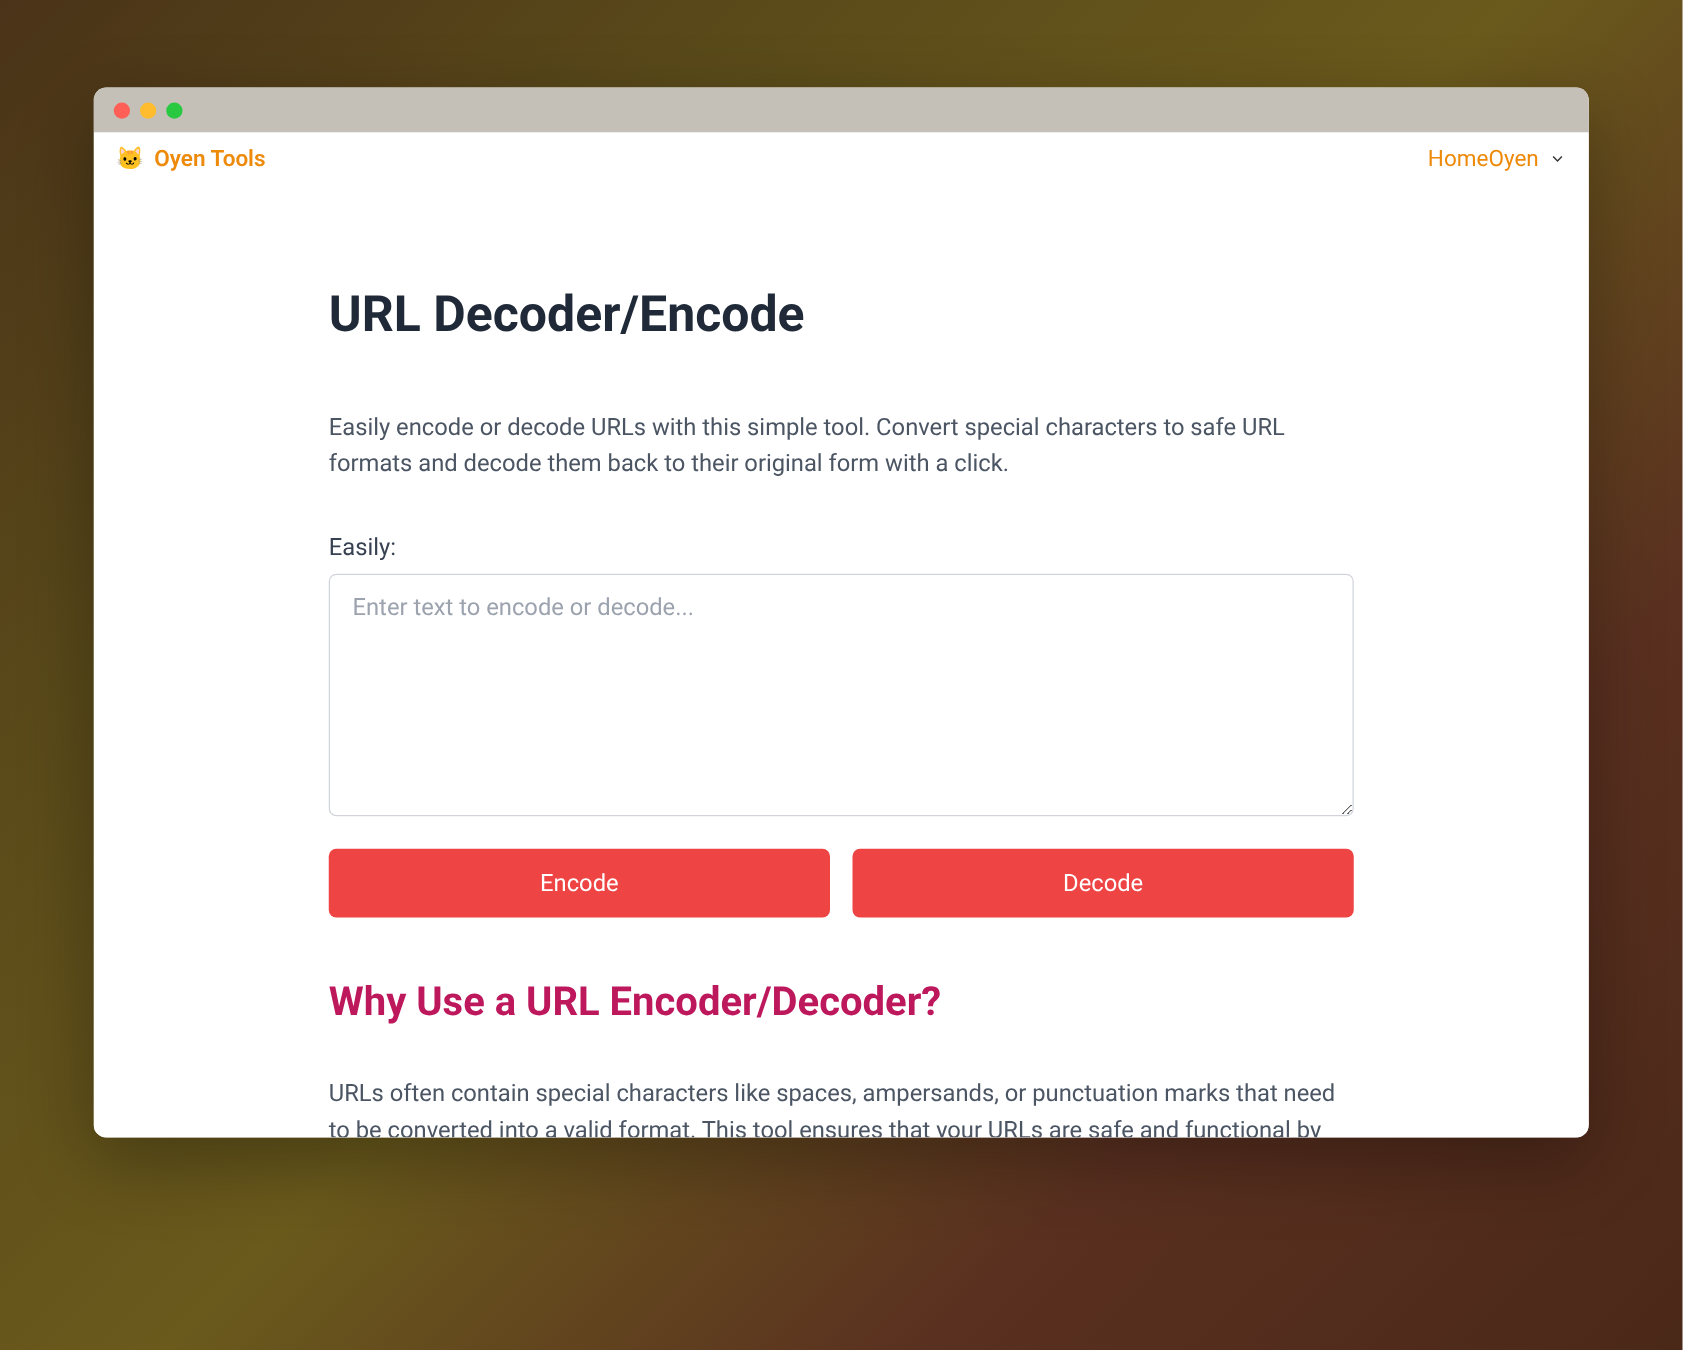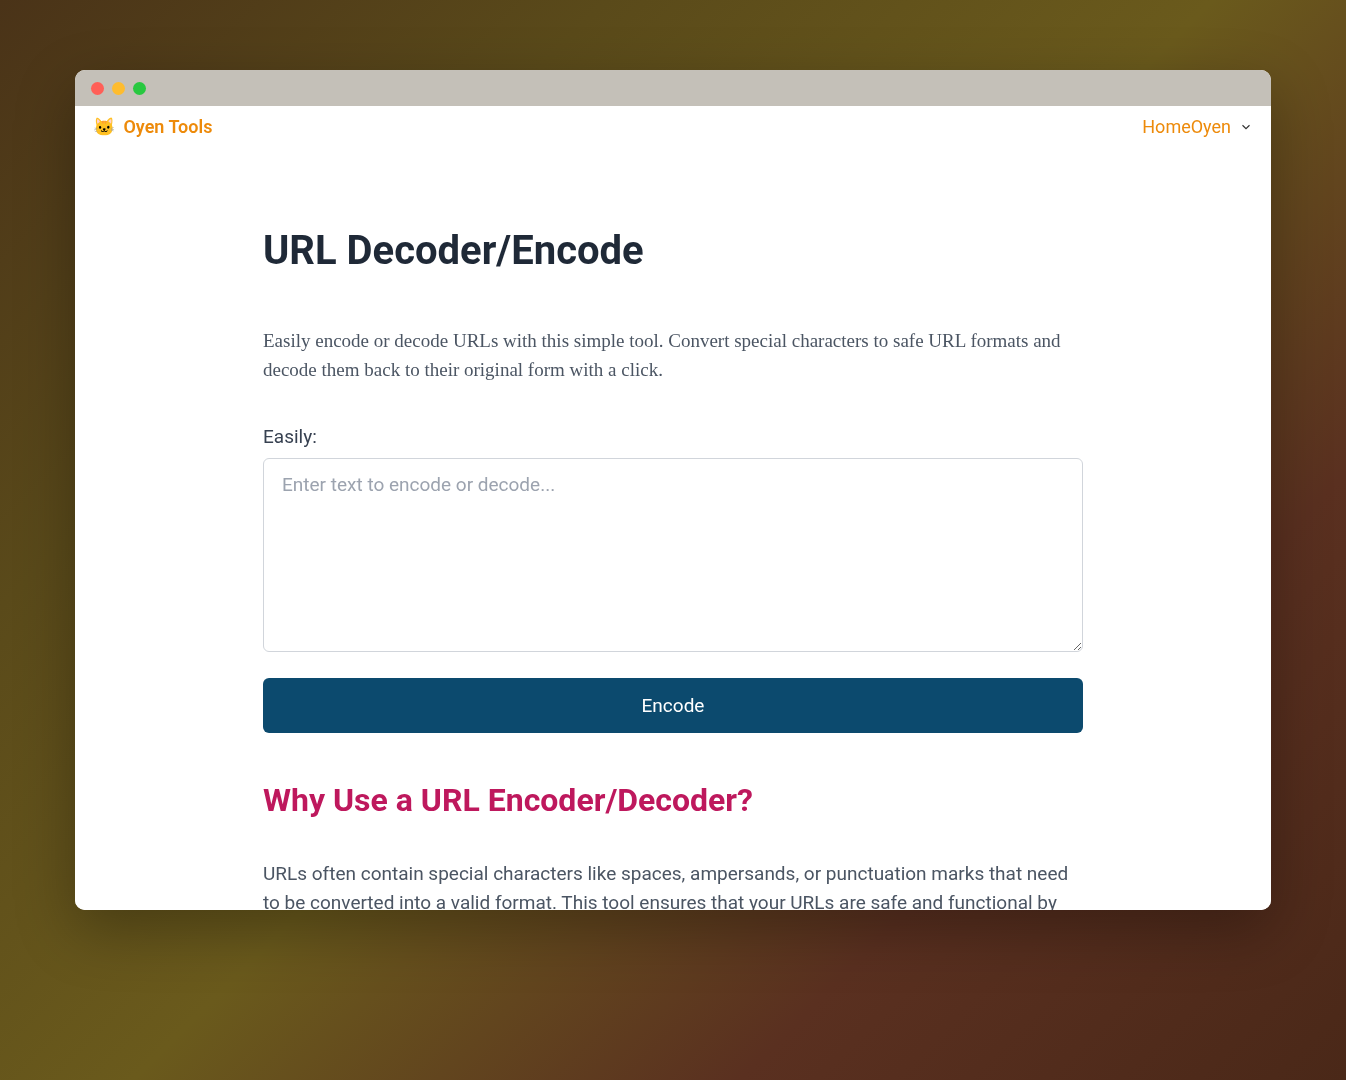--- a/index.html
+++ b/index.html
@@ -118,21 +118,20 @@
       font-weight: 700;
       color: #1f2937;
       margin-bottom: 52px;
     }
     
     .description {
       font-size: 19px;
       color: #4b5563;
       line-height: 1.55;
       margin-bottom: 40px;
-      font-family: Liberation Serif, serif;
     }
     
     .input-label {
       font-size: 19px;
       color: #374151;
       margin-bottom: 10px;
       display: block;
     }
     
     .input-textarea {
@@ -153,21 +152,21 @@
     
     .button-row {
       display: flex;
       gap: 18px;
       margin-top: 22px;
       margin-bottom: 48px;
     }
     
     .action-button {
       flex: 1;
-      background: #0c4a6e;
+      background: #ef4444;
       color: #ffffff;
       border: none;
       border-radius: 6px;
       padding: 16px 0;
       font-size: 19px;
       font-family: inherit;
       cursor: pointer;
     }
     
     .section-title {
@@ -215,20 +214,21 @@
     <div class="main-container">
       <h1 class="page-title">URL Decoder/Encode</h1>
       
       <p class="description">Easily encode or decode URLs with this simple tool. Convert special characters to safe URL formats and decode them back to their original form with a click.</p>
       
       <label class="input-label">Easily:</label>
       <textarea class="input-textarea" placeholder="Enter text to encode or decode..." style=""></textarea>
       
       <div class="button-row">
         <button class="action-button">Encode</button>
+        <button class="action-button">Decode</button>
       </div>
       
       <h2 class="section-title">Why Use a URL Encoder/Decoder?</h2>
       
       <p class="section-text">URLs often contain special characters like spaces, ampersands, or punctuation marks that need to be converted into a valid format. This tool ensures that your URLs are safe and functional by converting these characters into their proper encoded format. Whether you're a developer, marketer, or just</p>
     </div>
   </div>
 </div>
 
 </body></html>

